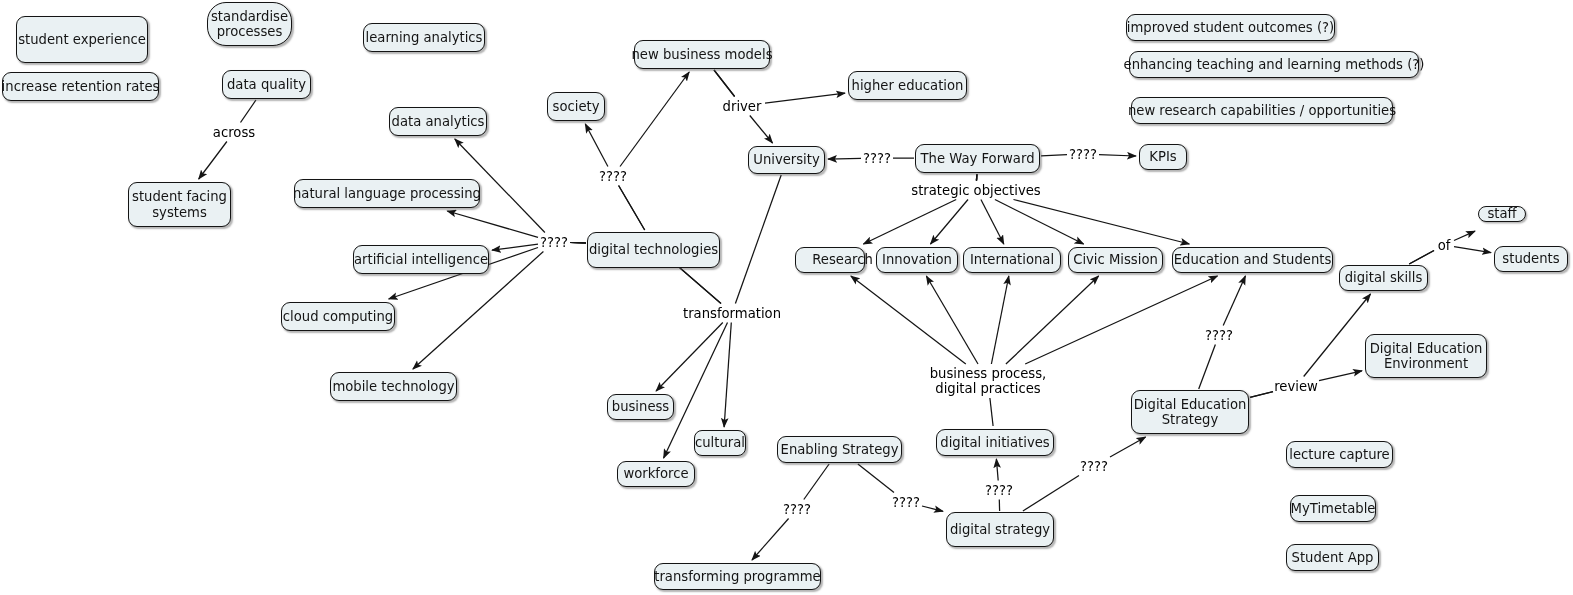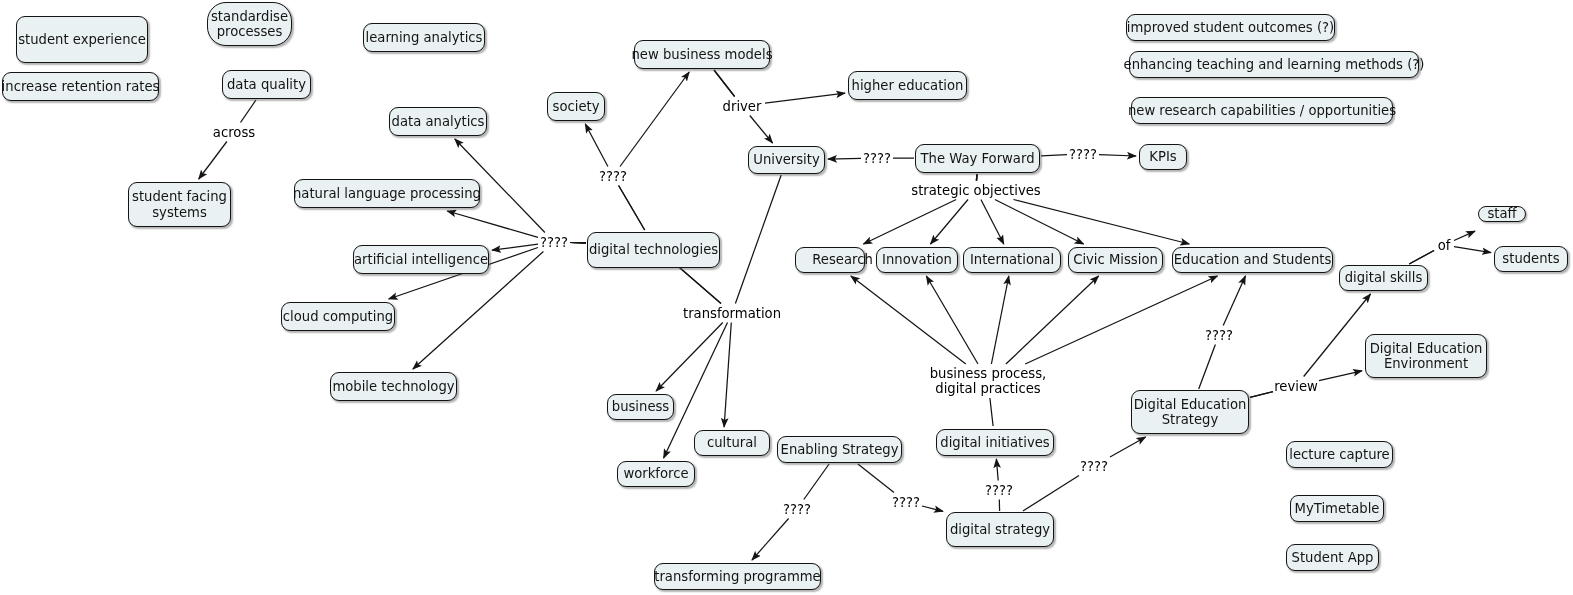--- a/index.html
+++ b/index.html
@@ -158,32 +158,32 @@
       <div class="node" style="left: 1131px; top: 97px; width: 262px; height: 27px;">new research capabilities / opportunities</div>
       <div class="node" style="left: 795px; top: 247px; width: 70px; height: 26px; padding-left: 32px;">Research</div>
       <div class="node" style="left: 876px; top: 247px; width: 82px; height: 26px;">Innovation</div>
       <div class="node" style="left: 963px; top: 247px; width: 98px; height: 26px;">International</div>
       <div class="node" style="left: 1068px; top: 247px; width: 95px; height: 26px;">Civic Mission</div>
       <div class="node" style="left: 1172px; top: 247px; width: 161px; height: 26px;">Education and Students</div>
       <div class="node" style="left: 1339px; top: 265px; width: 89px; height: 26px;">digital skills</div>
       <div class="node" style="left: 1478px; top: 206px; width: 48px; height: 16px;">staff</div>
       <div class="node" style="left: 1494px; top: 246px; width: 74px; height: 26px;">students</div>
       <div class="node" style="left: 607px; top: 394px; width: 67px; height: 26px;">business</div>
-      <div class="node" style="left: 694px; top: 430px; width: 76px; height: 26px;">cultural</div>
+      <div class="node" style="left: 694px; top: 430px; width: 52px; height: 26px; border-radius: 8px;">cultural</div>
       <div class="node" style="left: 617px; top: 461px; width: 78px; height: 26px;">workforce</div>
       <div class="node" style="left: 777px; top: 436px; width: 125px; height: 27px;">Enabling Strategy</div>
       <div class="node" style="left: 936px; top: 429px; width: 118px; height: 27px;">digital initiatives</div>
       <div class="node" style="left: 946px; top: 512px; width: 108px; height: 35px;">digital strategy</div>
       <div class="node" style="left: 1131px; top: 390px; width: 118px; height: 44px;">Digital Education
 Strategy</div>
       <div class="node" style="left: 1365px; top: 334px; width: 122px; height: 44px;">Digital Education
 Environment</div>
       <div class="node" style="left: 654px; top: 563px; width: 167px; height: 27px;">transforming programme</div>
       <div class="node" style="left: 1286px; top: 441px; width: 107px; height: 27px;">lecture capture</div>
-      <div class="node" style="left: 1290px; top: 495px; width: 94px; height: 27px; border-radius: 8px;">MyTimetable</div>
+      <div class="node" style="left: 1290px; top: 495px; width: 86px; height: 27px;">MyTimetable</div>
       <div class="node" style="left: 1286px; top: 544px; width: 93px; height: 27px;">Student App</div>
     </div>
   <div id="labels-group">
       <div class="edge-label" style="left: 234px; top: 132px;">across</div>
       <div class="edge-label" style="left: 554px; top: 242px;">????</div>
       <div class="edge-label" style="left: 613px; top: 176px;">????</div>
       <div class="edge-label" style="left: 742px; top: 106px;">driver</div>
       <div class="edge-label" style="left: 877px; top: 158px;">????</div>
       <div class="edge-label" style="left: 1083px; top: 154px;">????</div>
       <div class="edge-label" style="left: 976px; top: 190px;">strategic objectives</div>

